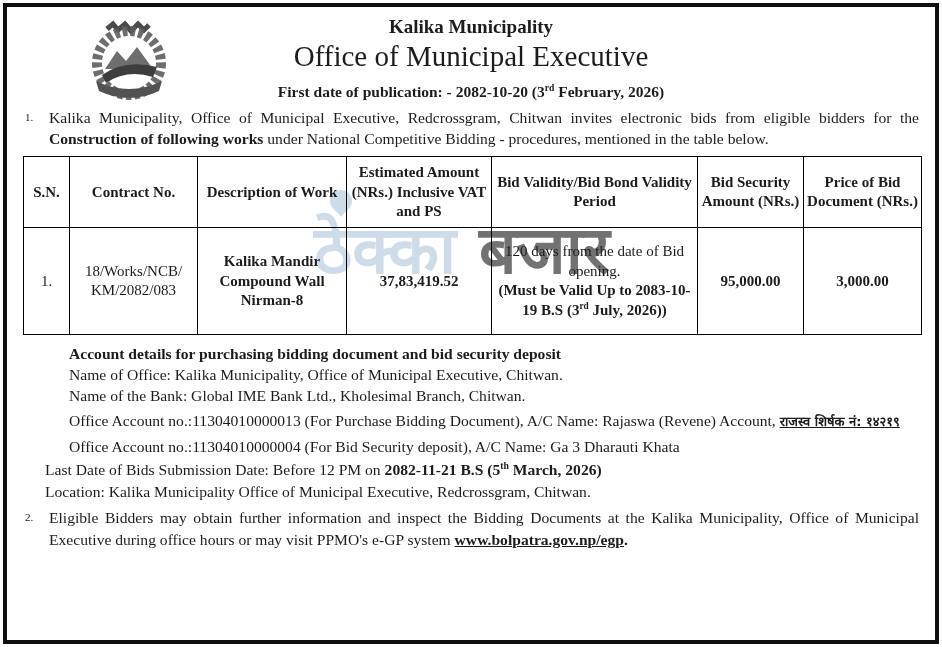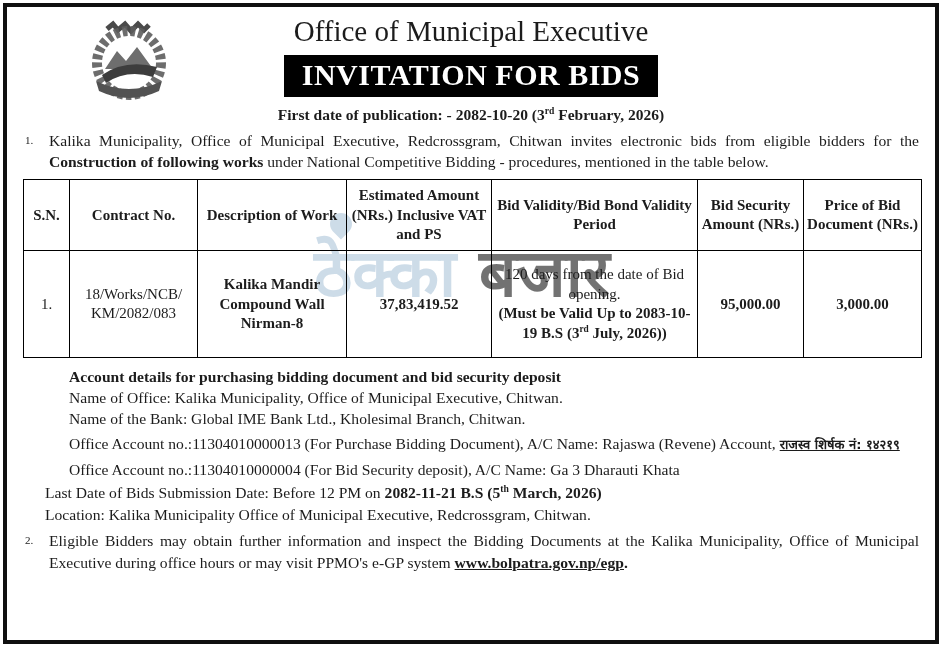--- a/index.html
+++ b/index.html
@@ -42,22 +42,22 @@
       <path d="M28,14 l6,-5 l5,6 l7,-6 l6,7 l7,-7 l6,6 l5,-5" stroke="#4a4a4a" stroke-width="5" fill="none"></path>
       <circle cx="50" cy="48" r="32" fill="none" stroke="#5d5d5d" stroke-width="10" stroke-dasharray="5 3" opacity="0.9"></circle>
       <circle cx="50" cy="48" r="26" fill="#ffffff"></circle>
       <path d="M26,54 L38,36 L47,46 L58,32 L74,54 Z" fill="#6e6e6e"></path>
       <path d="M23,60 Q46,44 78,52 L74,62 Q48,54 27,68 Z" fill="#3d3d3d"></path>
       <path d="M17,66 Q50,82 83,66 L80,76 Q50,90 20,76 Z" fill="#525252"></path>
     </svg>
   </div>
 
   <div class="header">
+    <div class="muni">Kalika Municipality</div>
     <div class="office">Office of Municipal Executive</div>
-    <div><span class="banner">INVITATION FOR BIDS</span></div>
     <div class="pub"><span>First date of publication: - 2082-10-20 (3</span><sup>rd</sup><span> February, 2026)</span></div>
   </div>
 
   <div class="para">
     <span class="num">1.</span>
     <div class="ptext"><span>Kalika Municipality, Office of Municipal Executive, Redcrossgram, Chitwan invites electronic bids from eligible bidders for the </span><span class="bold">Construction of following works</span><span> under National Competitive Bidding - procedures, mentioned in the table below.</span></div>
   </div>
 
   <div class="tblwrap">
     <div class="wm">

